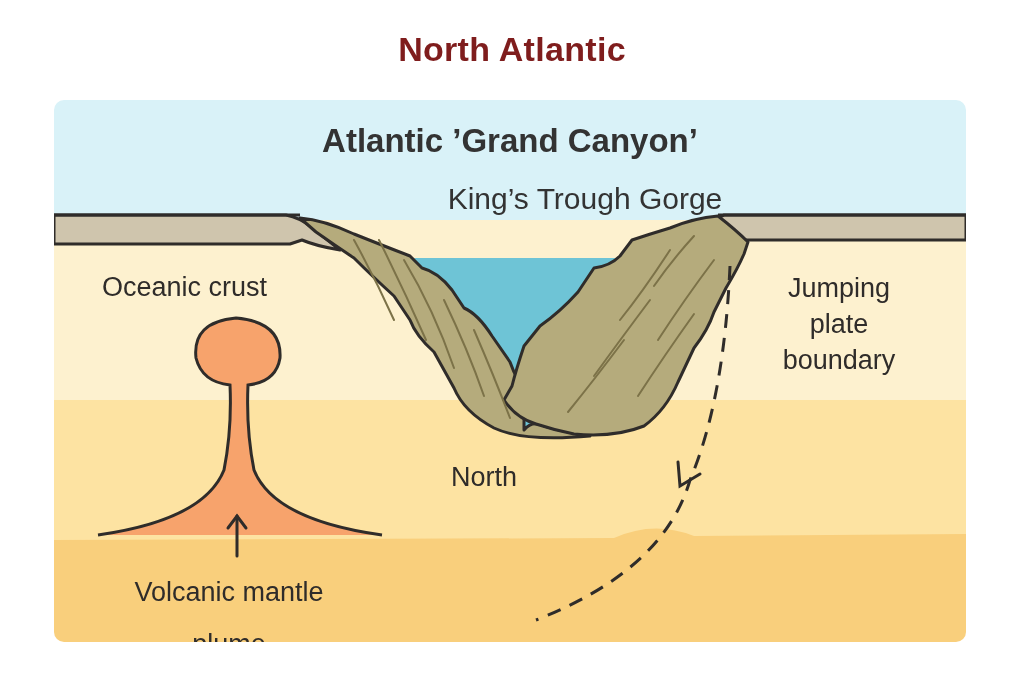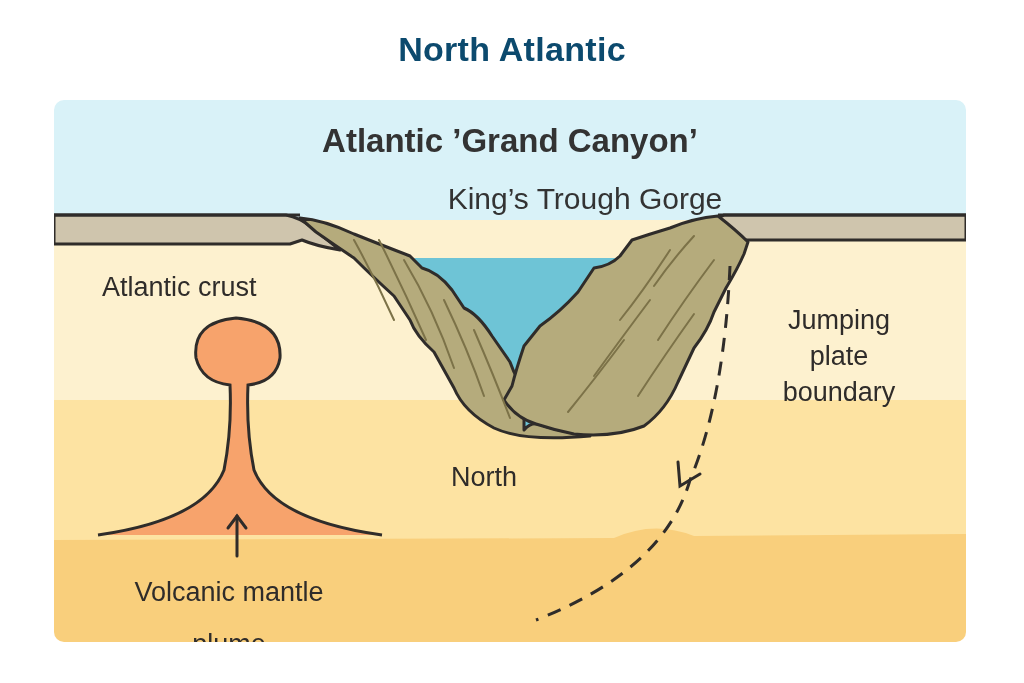--- a/index.html
+++ b/index.html
@@ -1,17 +1,17 @@
 <!DOCTYPE html>
 <html><head>
   <meta charset="utf-8">
   <style>
     html, body { margin: 0; padding: 0; background: #ffffff; }
     body { width: 1024px; height: 683px; position: relative; overflow: hidden; font-family: "Liberation Sans", "DejaVu Sans", sans-serif; color: #2f2f2f; }
-    .title { position: absolute; left: 0; width: 1024px; top: 30px; text-align: center; font-size: 34px; font-weight: bold; color: #0c4a6e; letter-spacing: 0.3px; }
+    .title { position: absolute; left: 0; width: 1024px; top: 30px; text-align: center; font-size: 34px; font-weight: bold; color: #7f1d1d; letter-spacing: 0.3px; }
     .diagram { position: absolute; left: 54px; top: 100px; width: 912px; height: 542px; border-radius: 10px; overflow: hidden; text-decoration: underline; }
     .diagram svg { position: absolute; left: 0; top: 0; }
     .label { position: absolute; color: #2f2c2a; text-align: center; white-space: nowrap; }
     .lbl-head { left: 0; width: 912px; top: 22px; font-size: 33px; font-weight: bold; color: #333333; }
     .lbl-sub { left: 0; width: 984px; top: 82px; font-size: 30px; color: #333333; margin-left: 39px; }
     .lbl-crust { left: 48px; top: 172px; font-size: 27px; text-align: left; }
     .lbl-jump { left: 690px; top: 170px; width: 190px; font-size: 27px; line-height: 36px; }
     .lbl-mantle { left: 360px; top: 362px; width: 140px; font-size: 27px; }
     .lbl-plume { left: 40px; top: 466px; width: 270px; font-size: 27px; line-height: 52px; }
   </style>
@@ -67,20 +67,20 @@
     </g>
 
     <path d="M676 166 Q670 300 636 380 Q610 470 482 520" stroke="#2f2c2a" stroke-width="3" fill="none" stroke-dasharray="14 10"></path>
     <g stroke="#2f2c2a" stroke-width="3" fill="none" stroke-linecap="round">
       <path d="M624 362 L626 386 L646 374"></path>
     </g>
   </svg>
 
   <div class="label lbl-head">Atlantic ’Grand Canyon’</div>
   <div class="label lbl-sub">King’s Trough Gorge</div>
-  <div class="label lbl-crust">Atlantic crust</div>
-  <div class="label lbl-jump" style="white-space: pre-line; margin-top: 32px;">Jumping
+  <div class="label lbl-crust">Oceanic crust</div>
+  <div class="label lbl-jump" style="white-space: pre-line;">Jumping
 plate
 boundary</div>
   <div class="label lbl-mantle">North</div>
   <div class="label lbl-plume" style="white-space: pre-line;">Volcanic mantle
 plume</div>
 </div>
 
 </body></html>

